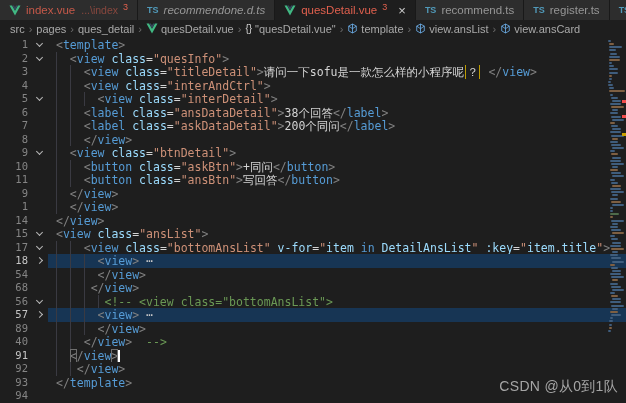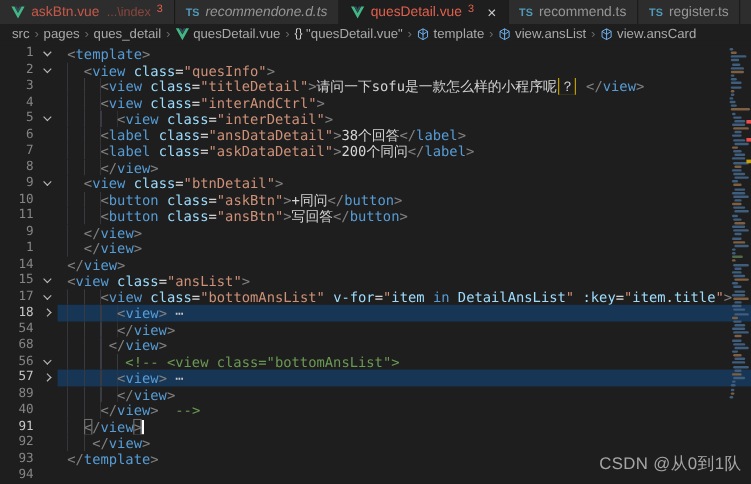--- a/index.html
+++ b/index.html
@@ -71,21 +71,21 @@
 </head>
 <body>
 
 <div class="window">
   <div class="tabbar" id="tabbar">
       <div class="tab">
         <svg width="12" height="11" viewBox="0 0 24 22">
           <path fill="#41b883" d="M1 1h5l6 10.5L18 1h5L12 21z"></path>
           <path fill="#35495e" d="M6.5 1h3.3L12 4.9 14.2 1h3.3L12 10.8z"></path>
         </svg>
-        <span class="tlabel err">askBtn.vue</span>
+        <span class="tlabel err">index.vue</span>
         <span class="tdesc">...\index</span>
         <span class="tbadge">3</span>
       </div>
       <div class="tab">
         <span class="tsicon">TS</span>
         <span class="tlabel preview">recommendone.d.ts</span>
       </div>
       <div class="tab active">
         <svg width="12" height="11" viewBox="0 0 24 22">
           <path fill="#41b883" d="M1 1h5l6 10.5L18 1h5L12 21z"></path>

